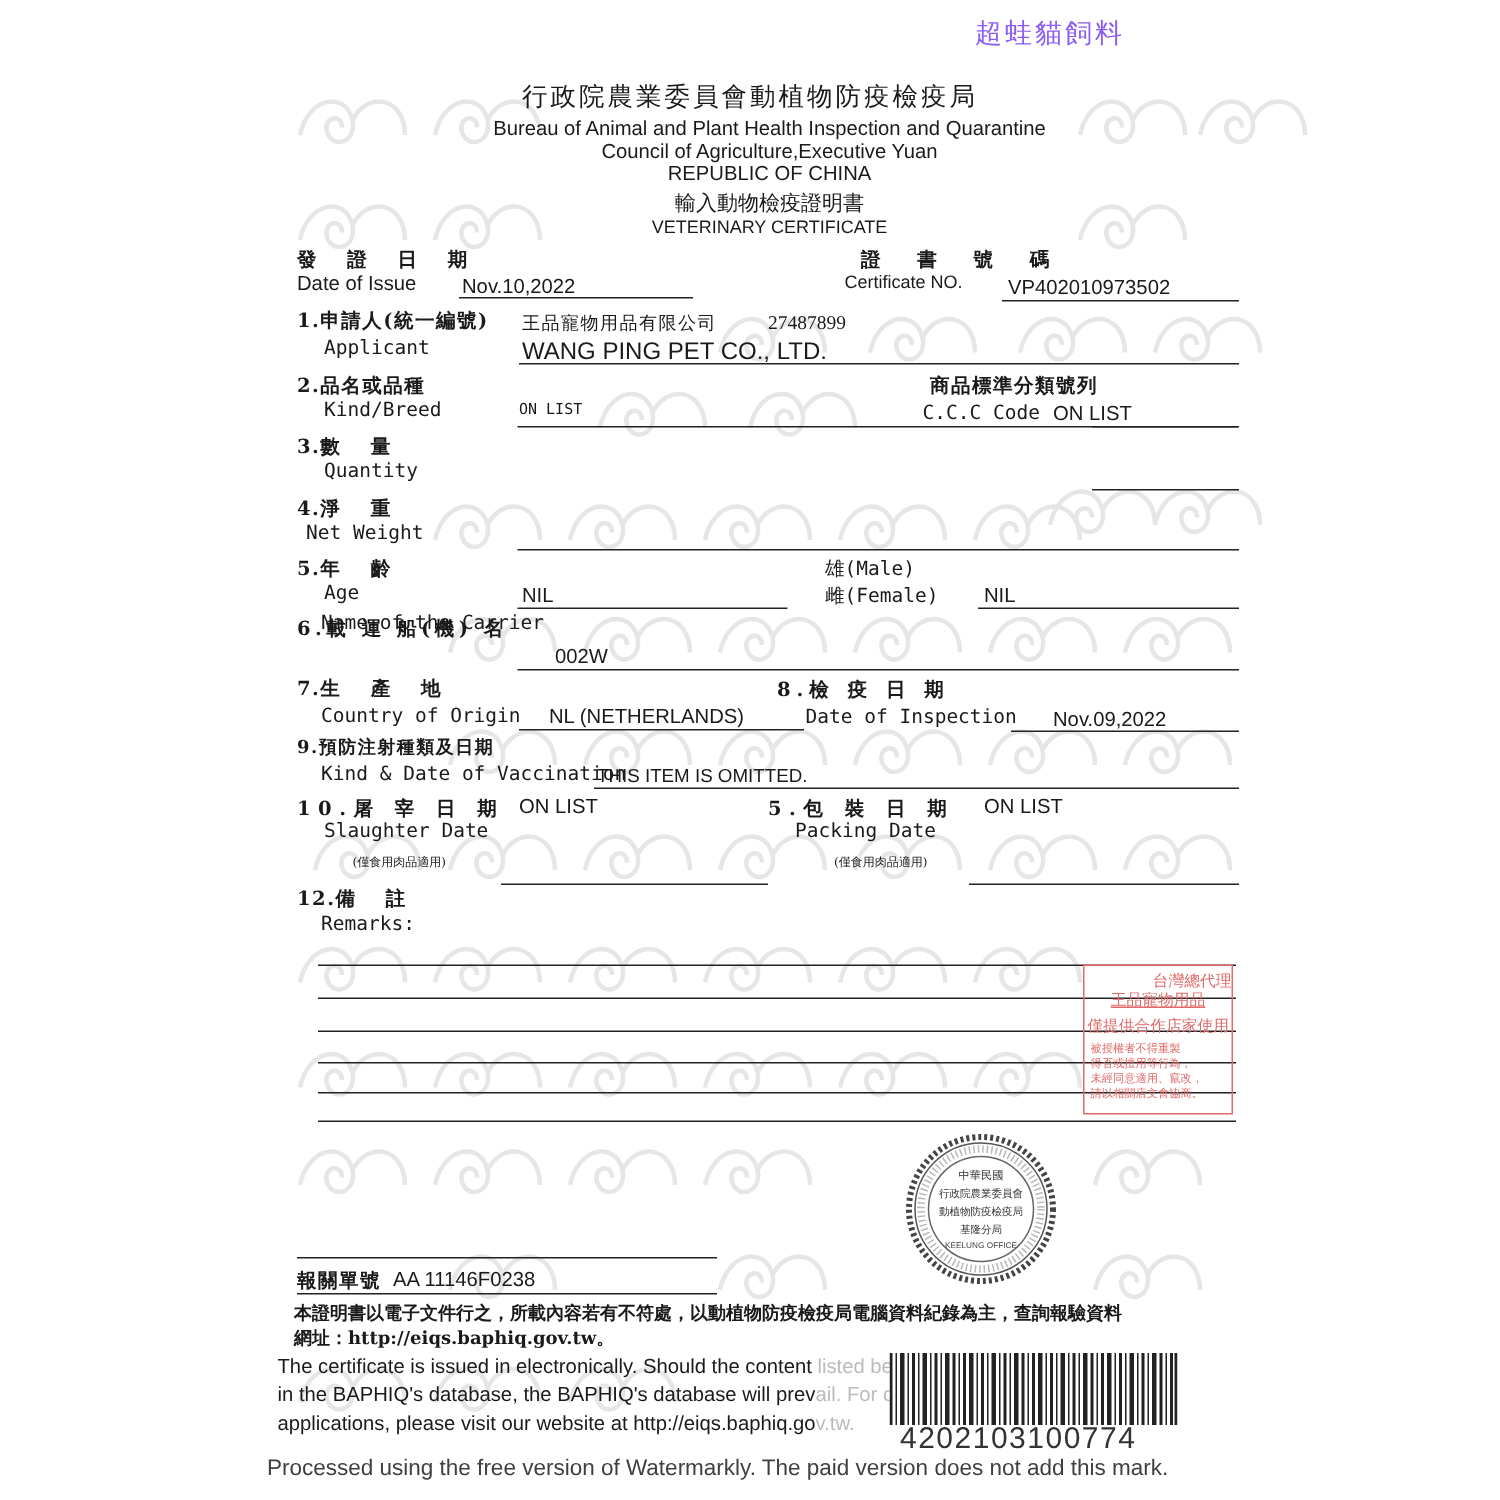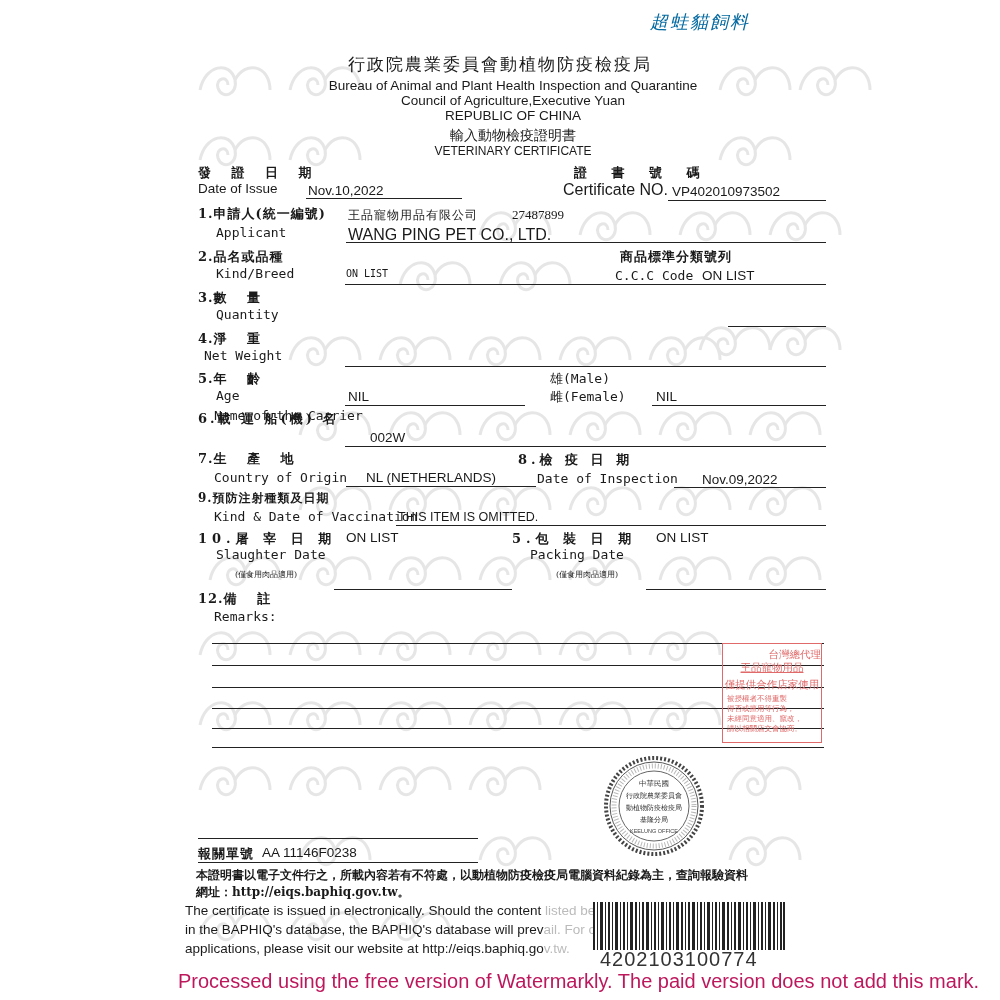--- a/index.html
+++ b/index.html
@@ -6,29 +6,29 @@
   body { width:1000px; height:1000px; background:#fff; position:relative; overflow:hidden;
          font-family:"Liberation Sans", sans-serif; color:#1a1a1a; }
   .abs { position:absolute; white-space:nowrap; }
   .serif { font-family:"Liberation Serif","DejaVu Serif", serif; }
   .mono { font-family:"DejaVu Sans Mono","Liberation Mono", monospace; }
   .cjk { font-family:"DejaVu Serif","Liberation Serif", serif; }
   .line { position:absolute; height:0; border-top:1.4px solid #222; }
   .wm { position:absolute; inset:0; pointer-events:none; }
   .lbl-cn { font-size:13px; font-weight:bold; letter-spacing:1px; }
   .lbl-en { font-size:13.5px; }
-  .hw { color:#0369a1; font-size:18px; letter-spacing:2px; font-style:italic; }
+  .hw { color:#8b5cf6; font-size:18px; letter-spacing:2px; }
   .stamp { position:absolute; left:722px; top:643px; width:98px; height:98px; border:1.5px solid #e06a6a; color:#e06a6a; text-align:center; }
   .stamp div { font-size:9.5px; line-height:13px; }
   .stamp .big { font-size:10.5px; }
   .stamp .sm { font-size:7.5px; line-height:10px; text-align:left; padding-left:4px; }
   .seal { position:absolute; left:598px; top:756px; width:112px; height:100px; }
   .barcode { position:absolute; left:593px; top:902px; width:192px; height:48px; }
   .bc-num { position:absolute; left:600px; top:948px; font-size:20px; color:#333; letter-spacing:1px; }
-  .footer-wm { position:absolute; left:178px; top:970px; font-size:20px; color:#be185d; }
+  .footer-wm { position:absolute; left:178px; top:970px; font-size:15px; color:#404040; }
   .faded { color:#bbb; }
 </style>
 </head>
 <body>
 
 <svg class="wm" width="1000" height="1000">
   <defs>
     <g id="swirl">
       <path d="M0 30 C 5 5, 30 0, 35 20 C 38 35, 22 40, 18 28 C 15 18, 28 15, 28 25" fill="none" stroke="#e6e6e6" stroke-width="3"></path>
       <path d="M35 20 C 45 0, 70 5, 70 30" fill="none" stroke="#e6e6e6" stroke-width="3"></path>
@@ -108,21 +108,21 @@
 <div class="abs" style="left:0; width:1026px; text-align:center; top:108px; font-size:13.5px;">REPUBLIC OF CHINA</div>
 <div class="abs cjk" style="left:0; width:1026px; text-align:center; top:127px; font-size:14px;">輸入動物檢疫證明書</div>
 <div class="abs" style="left:0; width:1026px; text-align:center; top:144px; font-size:12px;">VETERINARY CERTIFICATE</div>
 
 <div class="abs cjk lbl-cn" style="left:198px; top:164px; letter-spacing:8px;">發 證 日 期</div>
 <div class="abs" style="left:198px; top:181px; font-size:13.5px;">Date of Issue</div>
 <div class="abs" style="left:308px; top:183px; font-size:13.5px;">Nov.10,2022</div>
 <div class="line" style="left:306px; top:198px; width:156px;"></div>
 
 <div class="abs cjk lbl-cn" style="left:563px; top:164px; letter-spacing:10px;padding-left:11px;">證 書 號 碼</div>
-<div class="abs" style="left:563px; top:181px; font-size:16px;">Certificate NO.</div>
+<div class="abs" style="left:563px; top:181px; font-size:12px;">Certificate NO.</div>
 <div class="abs" style="left:672px; top:184px; font-size:13.5px;">VP402010973502</div>
 <div class="line" style="left:668px; top:200px; width:158px;"></div>
 
 <div class="abs cjk lbl-cn" style="left:198px; top:205px;">1.申請人(統一編號)</div>
 <div class="abs cjk" style="left:348px; top:207px; font-size:12px; letter-spacing:1px;">王品寵物用品有限公司</div>
 <div class="abs serif" style="left:512px; top:207px; font-size:13px;">27487899</div>
 <div class="abs mono lbl-en" style="left:216px; top:225px; font-size:13px;">Applicant</div>
 <div class="abs" style="left:348px; top:226px; font-size:16px;">WANG PING PET CO., LTD.</div>
 <div class="line" style="left:346px; top:242px; width:480px;"></div>
 

